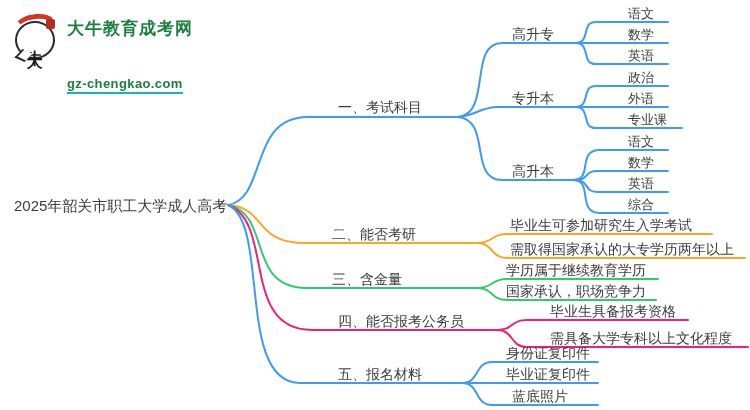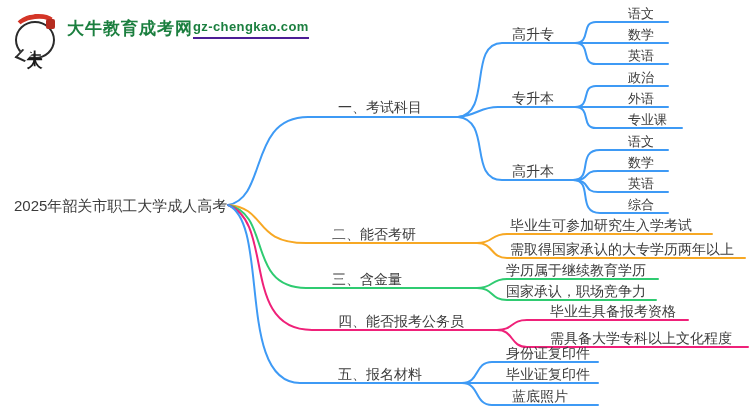--- a/index.html
+++ b/index.html
@@ -21,24 +21,24 @@
   .logo-bubble-wrap{position:relative;width:44px;height:46px;}
   .logo-bubble{position:absolute;left:1px;top:6px;width:36px;height:34px;background:#fff;
     border:2px solid #2b2b2b;border-radius:50%;display:flex;align-items:center;justify-content:center;}
   .logo-bubble span{writing-mode:vertical-rl;font-family:"Liberation Serif",serif;font-weight:bold;
     font-size:16px;line-height:0.95;color:#1a1a1a;letter-spacing:-3px;}
   .logo-arc{position:absolute;left:0;top:-1px;width:36px;height:18px;border:4px solid transparent;
     border-top:5px solid #d43527;border-radius:50%;transform:rotate(-6deg);}
   .logo-seal{position:absolute;right:3px;top:4px;width:9px;height:10px;background:#b52c20;border-radius:2px;}
   .logo-tail{position:absolute;left:4px;bottom:0px;width:9px;height:9px;background:#fff;
     border-left:2px solid #2b2b2b;border-bottom:2px solid #2b2b2b;transform:rotate(25deg) skewX(-18deg);}
-  .logo-text{display:flex;padding-top:4px;}
+  .logo-text{display:flex;flex-direction:column;padding-top:4px;gap:37px;}
   .logo-name{color:#1b7f3f;font-weight:bold;font-size:17px;letter-spacing:1px;line-height:1.15;}
   .logo-url{color:#1b7f3f;font-weight:bold;font-size:13px;letter-spacing:0.4px;
-    border-bottom:2px solid #4c1d95;padding-bottom:1px;width:fit-content;line-height:1.2;}
+    border-bottom:2px solid #14b8a6;padding-bottom:1px;width:fit-content;line-height:1.2;}
 </style>
 </head>
 <body>
 
 <div class="canvas">
 
   <svg width="750" height="410" viewBox="0 0 750 410">
 
     <g>
       <path class="blue" d="M228,205 C268,198 248,117 308,117 H458"></path>

